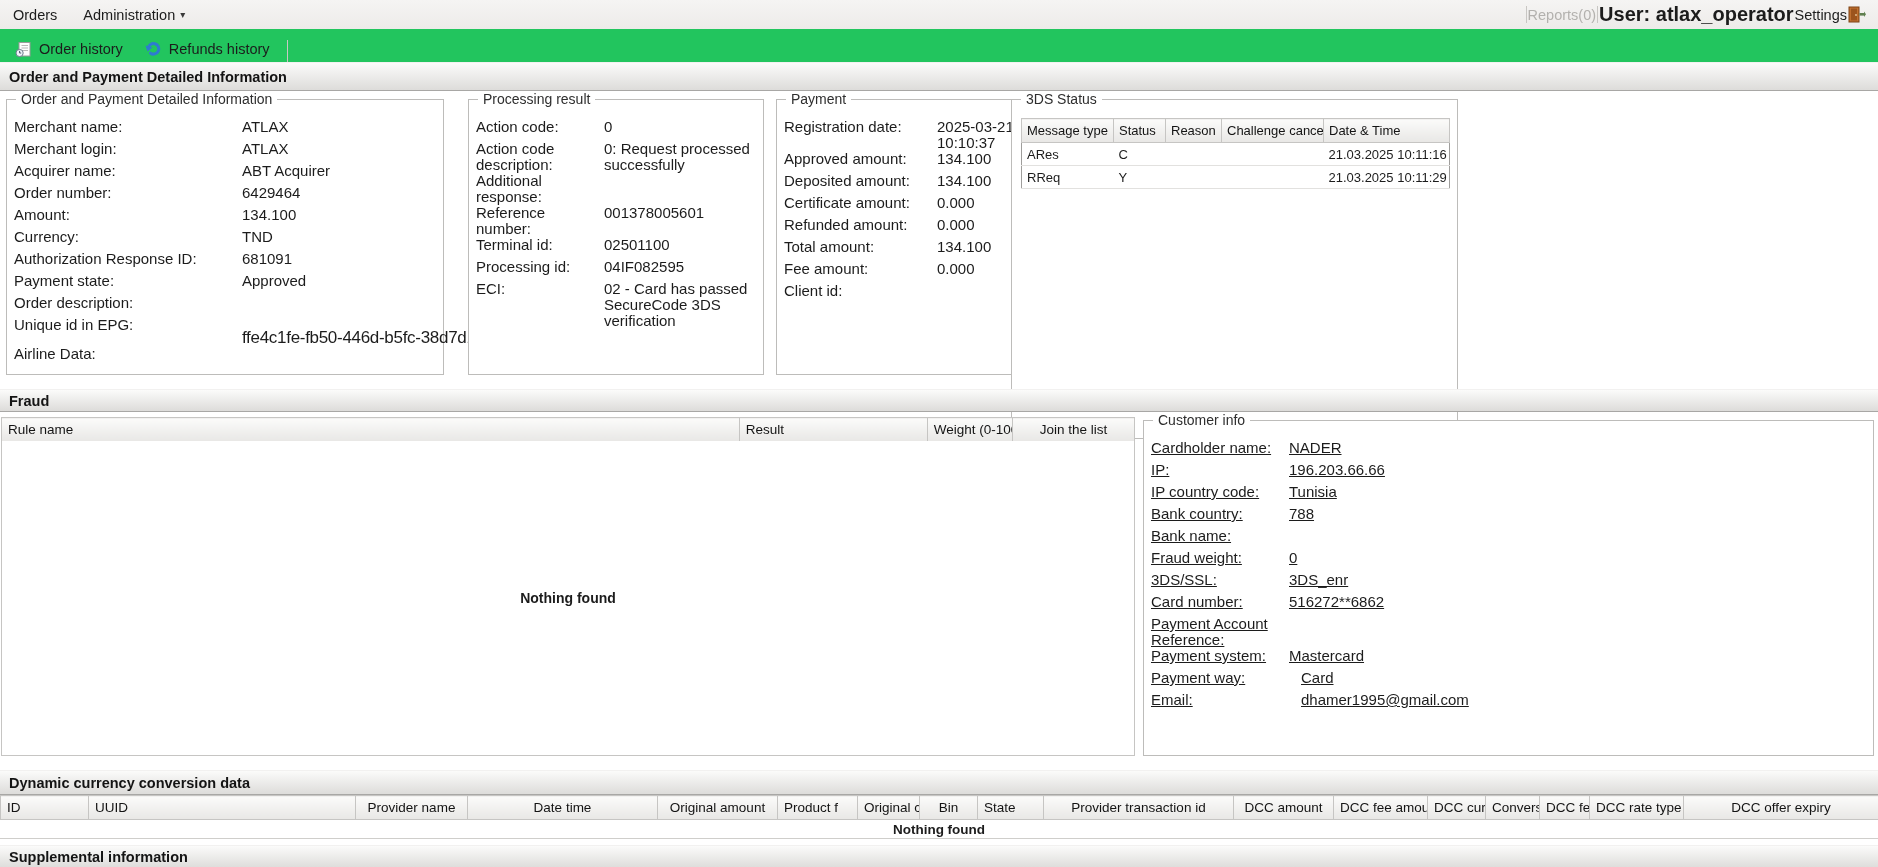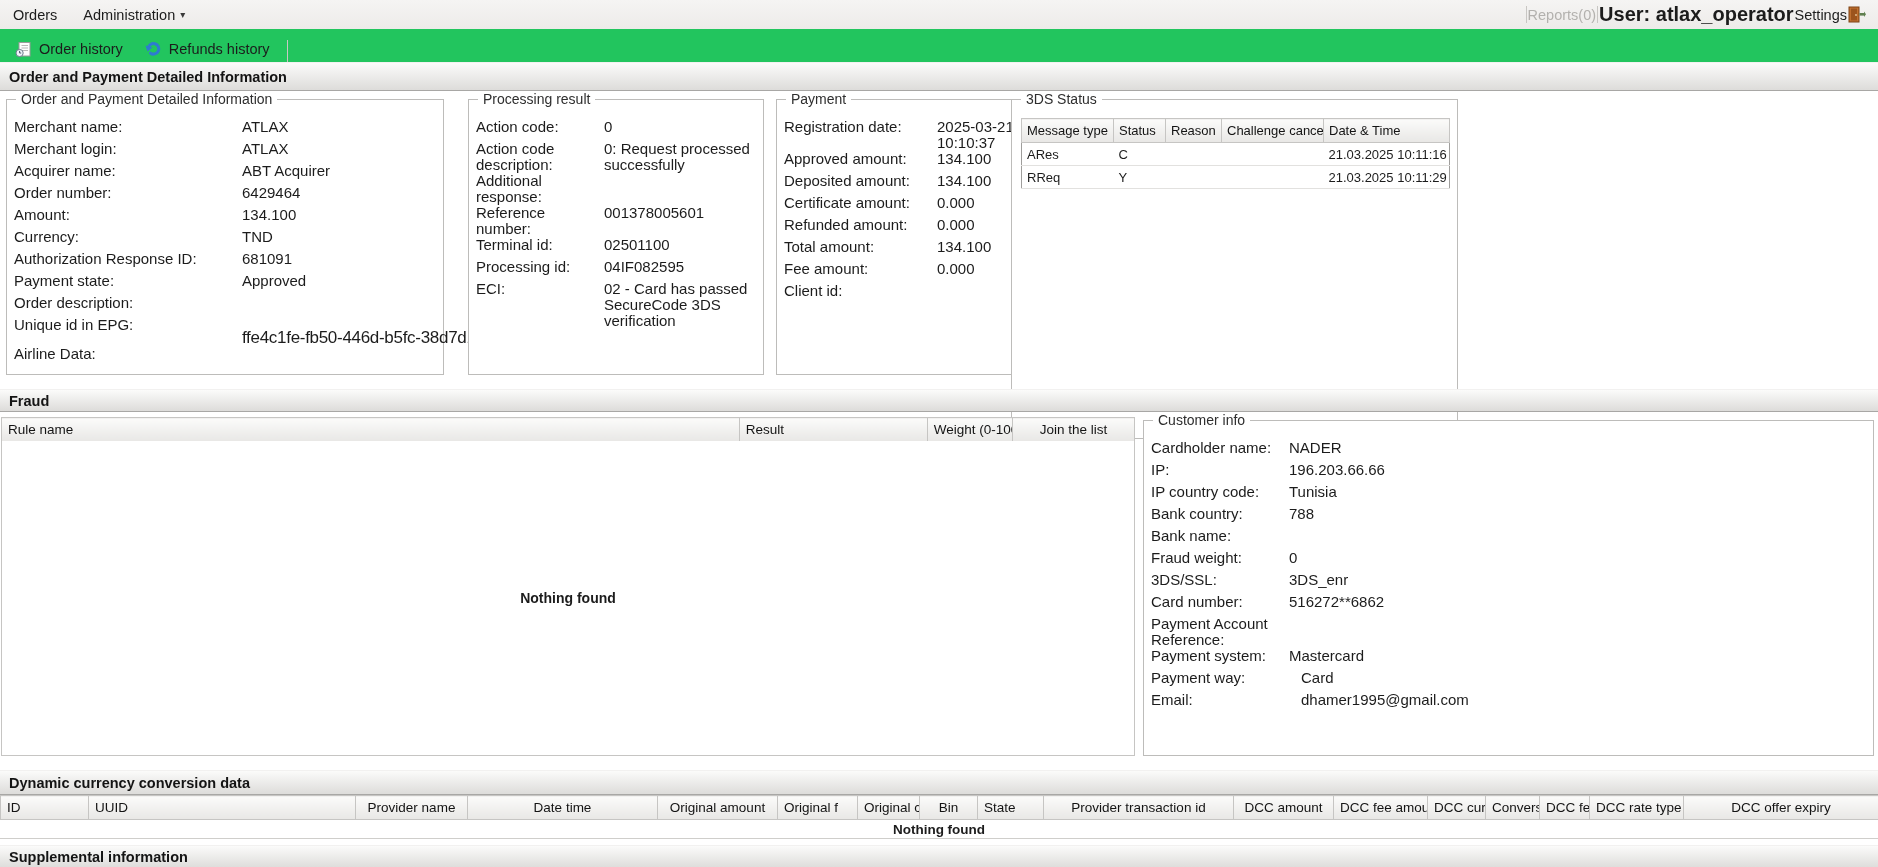--- a/index.html
+++ b/index.html
@@ -40,21 +40,21 @@
   .lbl{flex:none;}
   .val{flex:1;}
   .fs-order  .lbl{width:228px;}
   .fs-proc   .lbl{width:128px;}
   .fs-pay    .lbl{width:153px;}
   .fs-cust   .lbl{width:138px;}
   .fs-order{left:6px;top:99px;width:438px;height:276px;}
   .fs-proc {left:468px;top:99px;width:296px;height:276px;}
   .fs-pay  {left:776px;top:99px;width:289px;height:276px;}
   .fs-3ds  {left:1011px;top:99px;width:447px;height:340px;}
-  .fs-cust {left:1143px;top:420px;width:731px;height:336px;}
+  .fs-cust {left:1143px;top:420px;width:731px;height:336px;text-decoration:underline;}
   .val-uuid{white-space:nowrap;font-size:17px;letter-spacing:-0.3px;line-height:16px;padding-top:1px;margin-top:12px;}
 
   
   table{border-collapse:collapse;table-layout:fixed;}
   th{background:linear-gradient(#fbfbfa,#e8e7e5);border:1px solid #c6c5c3;font-weight:normal;
      font-size:13.5px;padding:4px 6px;white-space:nowrap;overflow:hidden;text-align:left;color:#141414;}
   .th-c{text-align:center;}
 
   .t3ds{position:absolute;left:9px;top:18px;width:428px;border:1px solid #9f9e9c;}
   .t3ds th{font-size:13px;padding:4px 5px;}
@@ -392,21 +392,21 @@
         <col style="width:94px">
         <col style="width:195px">
     </colgroup>
     <tbody>
         <tr>
       <th>ID</th>
       <th>UUID</th>
       <th class="th-c">Provider name</th>
       <th class="th-c">Date time</th>
       <th class="th-c">Original amount</th>
-      <th>Original f</th>
+      <th>Product f</th>
       <th>Original c</th>
       <th class="th-c">Bin</th>
       <th>State</th>
       <th class="th-c">Provider transaction id</th>
       <th class="th-c">DCC amount</th>
       <th class="th-c">DCC fee amount</th>
       <th>DCC curr</th>
       <th>Conversi</th>
       <th>DCC fee</th>
       <th>DCC rate type</th>

